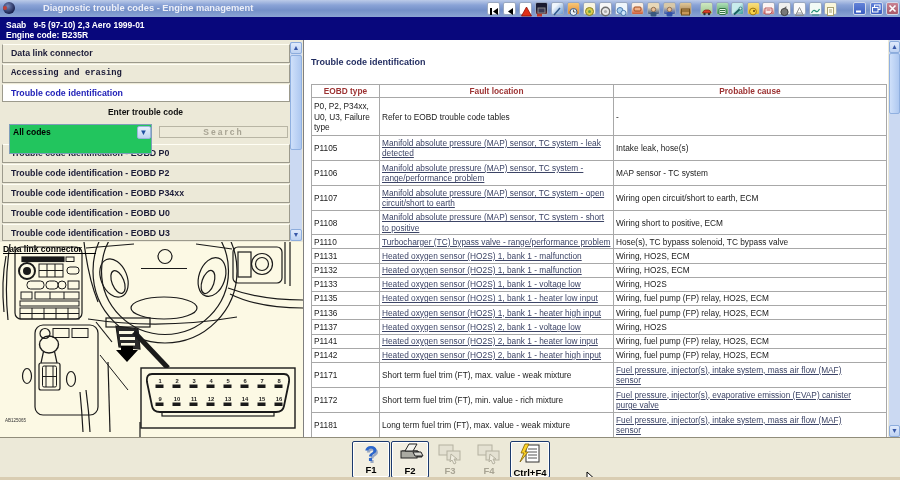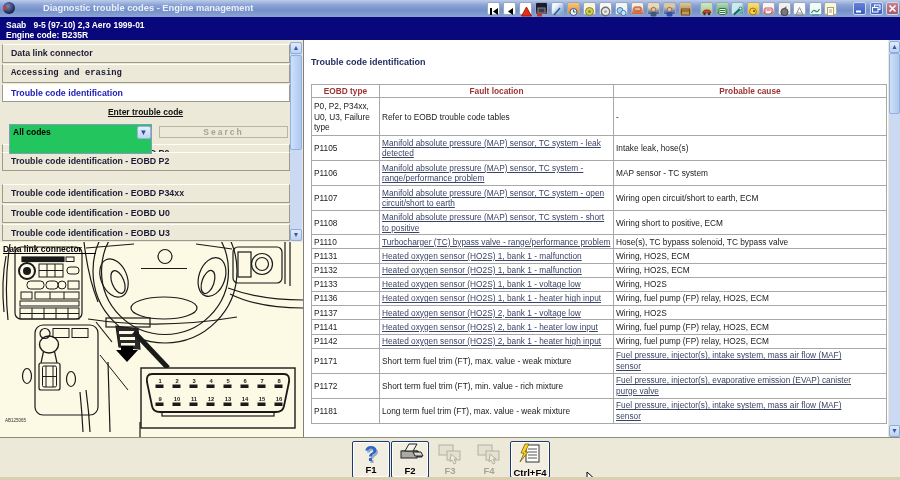--- a/index.html
+++ b/index.html
@@ -141,27 +141,27 @@
 <div id="navy" class="abs">
   <div class="abs" style="left:6px;top:3px;">Saab&nbsp;&nbsp; 9-5 (97-10) 2,3 Aero 1999-01</div>
   <div class="abs" style="left:6px;top:12.5px;">Engine code: B235R</div>
 </div>
 
 <div id="leftpane">
   <div class="accbtn" style="top:44px;">Data link connector</div>
   <div class="accbtn" style="top:64px;font-family:Liberation Mono, monospace;">Accessing and erasing</div>
   <div class="accbtn accsel" style="top:84px;height:18px;">Trouble code identification</div>
   <div class="accbtn" style="top:144px;">Trouble code identification - EOBD P0</div>
-  <div class="accbtn" style="top:152px;">Trouble code identification - EOBD P2</div>
+  <div class="accbtn" style="top:164px;">Trouble code identification - EOBD P2</div>
   <div class="accbtn" style="top:184px;">Trouble code identification - EOBD P34xx</div>
   <div class="accbtn" style="top:204px;">Trouble code identification - EOBD U0</div>
   <div class="accbtn" style="top:224px;height:17px;">Trouble code identification - EOBD U3</div>
 </div>
 
-<div class="abs" style="left:0;top:107px;width:291px;text-align:center;font-size:8.5px;font-weight:bold;color:#111;text-decoration:underline;">Enter trouble code</div>
+<div class="abs" style="left:0;top:107px;width:291px;text-align:center;font-size:8.5px;font-weight:bold;color:#111;">Enter trouble code</div>
 <div class="abs" style="left:9px;top:124px;width:143px;height:30px;background:#22c55e;border:1px solid #7f9db9;box-sizing:border-box;font-size:8.5px;font-weight:bold;padding:1.5px 0 0 3px;">All codes
   <span style="position:absolute;right:0.5px;top:0.5px;width:12px;height:11px;background:linear-gradient(180deg,#e7f0fc,#c0d4f0);border:1px solid #9ab4dc;border-radius:2px;text-align:center;line-height:12px;color:#2050a0;font-size:8px;">▼</span>
 </div>
 <div class="abs" style="left:159px;top:125.5px;width:129px;height:12.5px;background:#ece9d8;border:1px solid #b8b5a4;box-sizing:border-box;text-align:center;font-size:8.5px;font-weight:bold;color:#a8a494;letter-spacing:2px;line-height:11px;">Search</div>
 
 <div id="illus" class="abs" style="left:0;top:242px;width:303px;height:195px;background:#fcf9e4;">
 <svg width="303" height="196" viewBox="0 0 303 196" style="position:absolute;left:0;top:0;">
 <g fill="none" stroke="#1a1a1a" stroke-width="1.2">
 
   <path d="M6,14 Q1,40 4,70"></path>
@@ -341,20 +341,25 @@
             <td>P1132</td>
             <td><a>Heated oxygen sensor (HO2S) 1, bank 1 - malfunction</a></td>
             <td>Wiring, HO2S, ECM</td>
           </tr>
   <tr style="height:14.2px;">
             <td>P1133</td>
             <td><a>Heated oxygen sensor (HO2S) 1, bank 1 - voltage low</a></td>
             <td>Wiring, HO2S</td>
           </tr>
   <tr style="height:14.2px;">
+            <td>P1135</td>
+            <td><a>Heated oxygen sensor (HO2S) 1, bank 1 - heater low input</a></td>
+            <td>Wiring, fuel pump (FP) relay, HO2S, ECM</td>
+          </tr>
+  <tr style="height:14.2px;">
             <td>P1136</td>
             <td><a>Heated oxygen sensor (HO2S) 1, bank 1 - heater high input</a></td>
             <td>Wiring, fuel pump (FP) relay, HO2S, ECM</td>
           </tr>
   <tr style="height:14.2px;">
             <td>P1137</td>
             <td><a>Heated oxygen sensor (HO2S) 2, bank 1 - voltage low</a></td>
             <td>Wiring, HO2S</td>
           </tr>
   <tr style="height:14.2px;">

